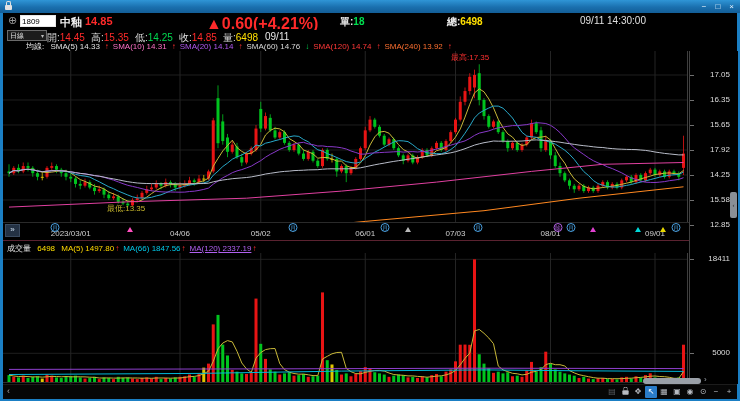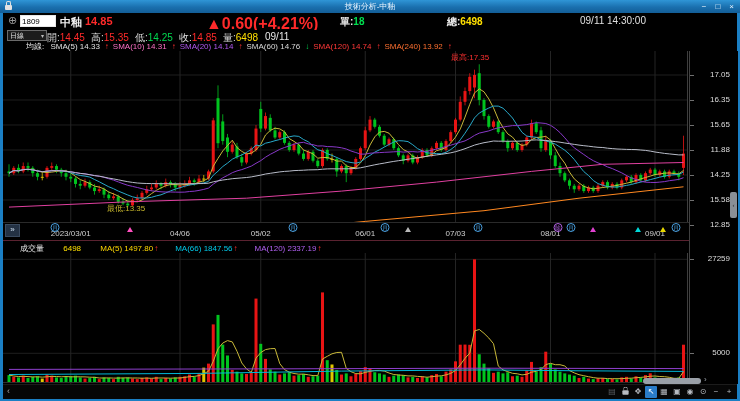--- a/index.html
+++ b/index.html
@@ -49,21 +49,21 @@
   .axis-row{position:absolute;left:0;top:171px;width:686px;height:18px;background:#000;border-top:1px solid #2a2a2a;}
   .expand-btn{position:absolute;left:2px;top:1px;width:13px;height:11px;background:#243244;border:1px solid #3a4a5e;
     color:#cfe0f0;font-size:8px;line-height:10px;text-align:center;cursor:default;}
   .month-label{position:absolute;top:6px;transform:translateX(-50%);font-size:8px;color:#cfcfcf;white-space:nowrap;}
   .axis-badge{position:absolute;top:0;transform:translateX(-50%);width:9px;height:9px;border-radius:50%;
     font-size:6px;line-height:9px;text-align:center;box-sizing:border-box;}
   .axis-marker{position:absolute;top:4px;transform:translateX(-50%);width:0;height:0;
     border-left:3px solid transparent;border-right:3px solid transparent;}
   .vol-header{position:absolute;left:0;top:189px;width:734px;height:13px;background:#000;
     border-top:1px solid #5a2230;font-size:8px;padding-top:2px;box-sizing:border-box;white-space:nowrap;}
-  .vol-header span{margin-left:17px;}
+  .vol-header span{margin-left:4px;}
   .gutter{position:absolute;left:686px;top:0;width:48px;height:333px;background:#000;border-left:1px solid #404040;}
   .tick-label{position:absolute;right:8px;font-size:8px;color:#dcdcdc;white-space:nowrap;}
   .tick-dash{position:absolute;left:0;width:4px;height:1px;background:#707070;}
   .note{position:absolute;font-size:8px;white-space:nowrap;}
   .note-high{left:448px;top:1px;color:#ff3030;}
   .note-low{left:104px;top:152px;color:#c8b82c;}
   
   .statusbar{position:absolute;left:0;top:384px;width:734px;height:14px;background:#060606;border-top:1px solid #1c1c1c;}
   .sb-left{position:absolute;left:4px;top:1px;color:#aaa;font-size:9px;}
   .tools{position:absolute;right:2px;top:1px;display:flex;gap:1px;}
@@ -79,21 +79,20 @@
   .hscroll{position:absolute;left:640px;top:378px;width:58px;height:6px;background:#9aa0a8;border-radius:3px;cursor:default;}
   .hscroll-arrow{position:absolute;left:701px;top:375px;color:#9aa0a8;font-size:8px;cursor:default;}
 </style>
 </head>
 <body>
 
 <div class="window">
 
   <div class="titlebar">
     <span class="tb-lock mini-lock"></span>
-    <span class="tb-title">技術分析-中釉</span>
     <span class="tb-btns">
       <span class="tb-btn">−</span>
       <span class="tb-btn">□</span>
       <span class="tb-btn">×</span>
     </span>
   </div>
 
   <div class="quotebar">
     <span class="qb plus-icon" style="left:5px">⊕</span>
     <input class="sym-input" value="1809" style="">
@@ -454,21 +453,21 @@
         <span class="axis-badge" style="left: 673px; border: 1px solid rgb(74, 160, 224); color: rgb(74, 160, 224);">月</span>
         <span class="axis-marker" style="left: 127px; border-bottom: 5px solid rgb(255, 80, 192);"></span>
         <span class="axis-marker" style="left: 405px; border-bottom: 5px solid rgb(184, 184, 184);"></span>
         <span class="axis-marker" style="left: 590px; border-bottom: 5px solid rgb(224, 64, 208);"></span>
         <span class="axis-marker" style="left: 635px; border-bottom: 5px solid rgb(0, 216, 216);"></span>
         <span class="axis-marker" style="left: 660px; border-bottom: 5px solid rgb(232, 216, 0);"></span>
       </div>
     <div class="vol-header" id="vol-header">
       <span class="wht">成交量</span>
       <span class="yel">6498</span>
-    <span style="color: rgb(255, 216, 0);">MA(5) 1497.80</span><span style="color: rgb(255, 48, 48); margin-left: 1px;">↑</span><span style="color: rgb(0, 200, 232);">MA(66) 1847.56</span><span style="color: rgb(255, 48, 48); margin-left: 1px;">↑</span><span style="color: rgb(176, 96, 240);">MA(120) 2337.19</span><span style="color: rgb(255, 48, 48); margin-left: 1px;">↑</span></div>
+    <span style="color: rgb(255, 216, 0);">MA(5) 1497.80</span><span style="color: rgb(255, 48, 48); margin-left: 1px;">↑</span><span style="color: rgb(0, 200, 232);">MA(66) 1847.56</span><span style="color: rgb(255, 48, 48); margin-left: 1px;">↑</span><span style="color: rgb(176, 96, 240); text-decoration: underline;">MA(120) 2337.19</span><span style="color: rgb(255, 48, 48); margin-left: 1px;">↑</span></div>
     <svg id="vol-svg" width="686" height="131">
         <line x1="0" x2="684" y1="6.319173363949474" y2="6.319173363949474" stroke="#1e1e1e"></line>
         <line x1="0" x2="684" y1="100.29735935706086" y2="100.29735935706086" stroke="#1e1e1e"></line>
         <line x1="67.75" x2="67.75" y1="0" y2="131" stroke="#242424"></line>
         <line x1="177" x2="177" y1="0" y2="131" stroke="#242424"></line>
         <line x1="257.75" x2="257.75" y1="0" y2="131" stroke="#242424"></line>
         <line x1="362.25" x2="362.25" y1="0" y2="131" stroke="#242424"></line>
         <line x1="452.5" x2="452.5" y1="0" y2="131" stroke="#242424"></line>
         <line x1="547.5" x2="547.5" y1="0" y2="131" stroke="#242424"></line>
         <line x1="652" x2="652" y1="0" y2="131" stroke="#242424"></line>
@@ -621,29 +620,29 @@
         <polyline points="6.0,121.5 196.0,120.4 338.5,118.1 481.0,116.9 576.0,117.8 680.5,118.4" fill="none" stroke="#00b8d8" stroke-width="1"></polyline>
         <polyline points="6.0,116.4 291.0,115.8 481.0,115.2 680.5,115.6" fill="none" stroke="#9040d0" stroke-width="1"></polyline>
       </svg>
     <div class="gutter" id="gutter">
         <span class="tick-label" style="top: 19px;">17.05</span>
         <span class="tick-dash" style="top: 24px;"></span>
         <span class="tick-label" style="top: 43.9998px;">16.35</span>
         <span class="tick-dash" style="top: 48.9998px;"></span>
         <span class="tick-label" style="top: 68.9996px;">15.65</span>
         <span class="tick-dash" style="top: 73.9996px;"></span>
-        <span class="tick-label" style="top: 93.9994px;">11.88</span>
+        <span class="tick-label" style="top: 93.9994px;">17.92</span>
         <span class="tick-dash" style="top: 98.9994px;"></span>
         <span class="tick-label" style="top: 118.999px;">14.25</span>
         <span class="tick-dash" style="top: 123.999px;"></span>
         <span class="tick-label" style="top: 143.999px;">15.58</span>
         <span class="tick-dash" style="top: 148.999px;"></span>
         <span class="tick-label" style="top: 168.999px;">12.85</span>
         <span class="tick-dash" style="top: 173.999px;"></span>
-        <span class="tick-label" style="top: 203.319px;">27259</span>
+        <span class="tick-label" style="top: 203.319px;">18411</span>
         <span class="tick-dash" style="top: 208.319px;"></span>
         <span class="tick-label" style="top: 297.297px;">5000</span>
         <span class="tick-dash" style="top: 302.297px;"></span>
       </div>
     <div class="note note-high">最高:17.35</div>
     <div class="note note-low">最低:13.35</div>
   </div>
 
   <div class="statusbar">
     <span class="sb-left">‹</span>

